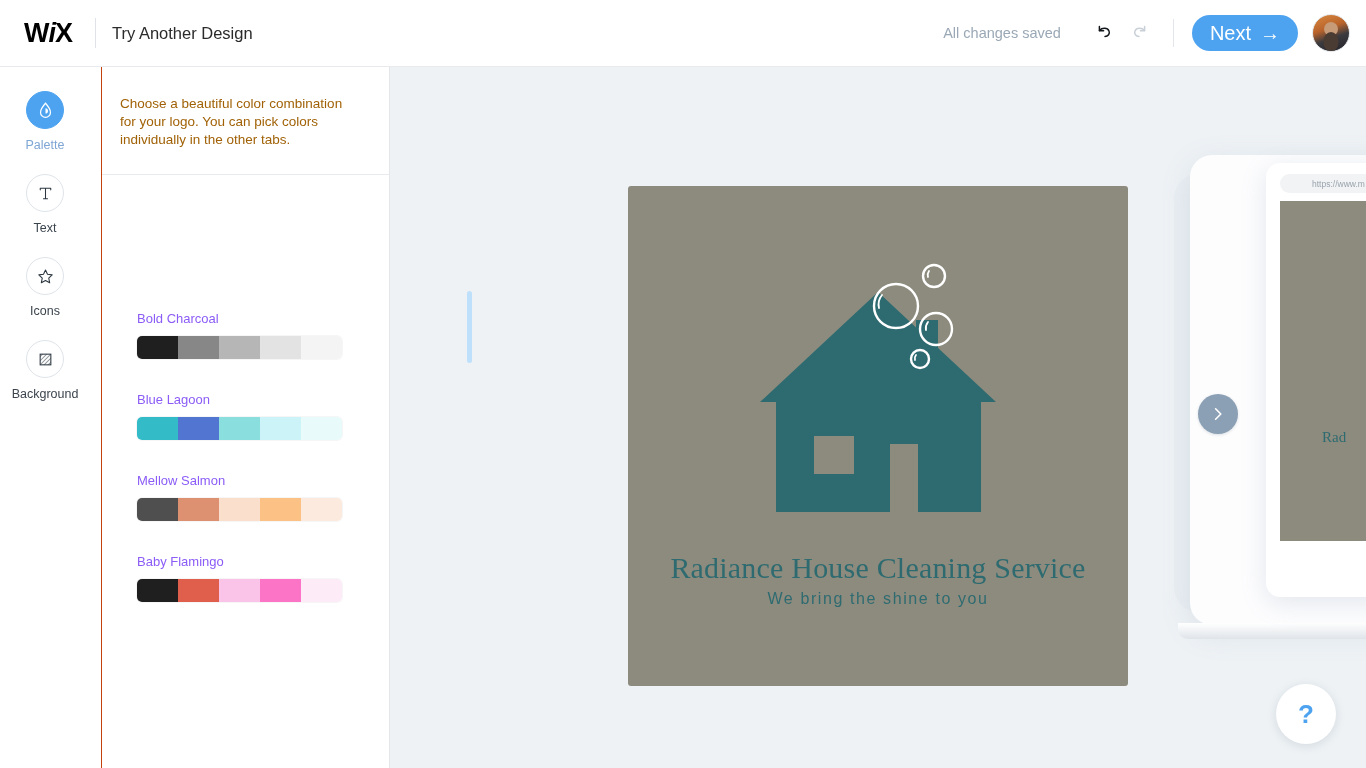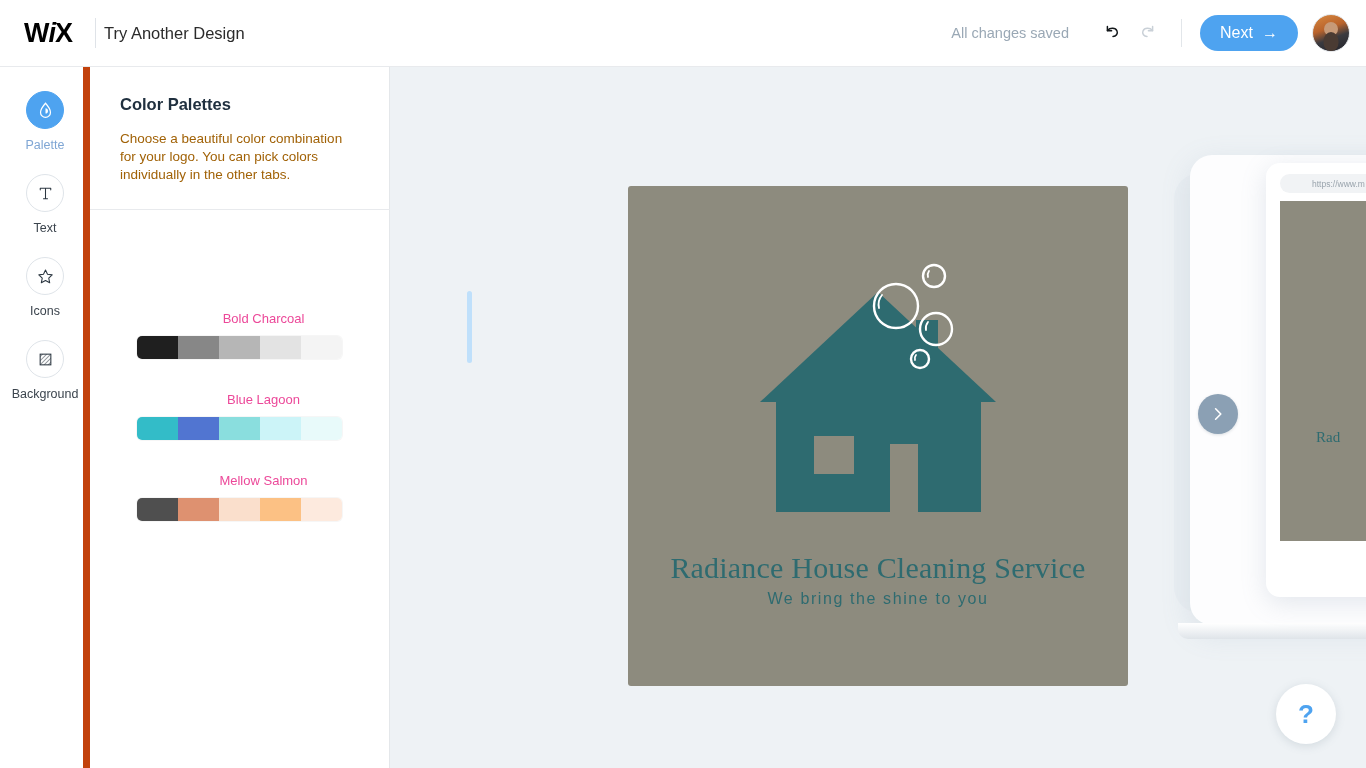--- a/index.html
+++ b/index.html
@@ -27,21 +27,21 @@
     letter-spacing: -1px; color: #000000;
     font-family: "Liberation Sans", sans-serif;
     display: flex; align-items: baseline;
   }
   .wix-logo .dotted { position: relative; font-style: italic; }
   .header-divider-v {
     width: 1px; height: 30px; background: #dfe3e8;
     margin-left: 23px;
   }
   .try-another {
-    margin-left: 8px;
+    margin-left: 16px;
     font-size: 16.5px; color: #2b2b2b; font-weight: 400;
   }
   .header-right {
     margin-left: auto; display: flex; align-items: center;
     padding-right: 16px;
   }
   .saved-text {
     font-size: 14.5px; color: #9aa8b5; margin-right: 28px;
   }
   .hicon {
@@ -50,21 +50,21 @@
     margin-right: 6px; cursor: pointer;
   }
   .hicon.disabled { cursor: default; }
   .hdiv2 {
     width: 1px; height: 28px; background: #e2e6ea;
     margin: 0 18px 0 12px;
   }
   .next-btn {
     height: 36px; min-width: 98px;
     background: #4EA3F0; border: none; border-radius: 18px;
-    color: #ffffff; font-size: 16px;
+    color: #ffffff; font-size: 20px;
     font-family: "Liberation Sans", sans-serif;
     display: flex; align-items: center; justify-content: center;
     gap: 9px; padding: 0 18px; cursor: pointer;
   }
   .avatar {
     width: 38px; height: 38px; border-radius: 50%;
     margin-left: 14px; overflow: hidden;
     border: 1px solid #e4e7ea;
     background: linear-gradient(160deg,#d9893f 0%,#b9632c 38%,#3a3a3f 62%,#23232a 100%);
     position: relative; flex: none;
@@ -78,23 +78,23 @@
   .avatar::before {
     content:""; position:absolute; left:50%; top:20%;
     transform:translateX(-50%);
     width:14px; height:14px; border-radius:50%;
     background:#c79a78;
   }
 
   
   .rail {
     position: absolute; top: 67px; left: 0;
-    width: 90px; height: 701px;
-    background: #ffffff;
-    border-right: 7px solid #c2410c;
+    width: 102px; height: 701px;
+    background: #ffffff;
+    border-right: 1px solid #c2410c;
     padding-top: 24px;
     z-index: 30;
   }
   .rail-item {
     width: 90px; height: 82px;
     display: flex; flex-direction: column;
     align-items: center; justify-content: flex-start;
     cursor: pointer; margin-bottom: 1px;
   }
   .rail-circle {
@@ -133,21 +133,21 @@
     width: 300px; margin-left: -30px;
   }
   .palette-scroll {
     position: absolute; top: 216px; left: 0;
     width: 300px; height: 552px;
     overflow: hidden;
   }
   .palette-list { padding: 28px 0 0 47px; }
   .palette-item { margin-bottom: 33px; cursor: pointer; }
   .palette-name {
-    font-size: 13px; color: #ec4899; margin-bottom: 10px; text-align: center;
+    font-size: 13px; color: #8b5cf6; margin-bottom: 10px;
   }
   .swatch-row {
     width: 205px; height: 23px; border-radius: 5px;
     overflow: hidden; display: flex;
     box-shadow: 0 0 0 1px rgba(0,0,0,0.035);
   }
   .swatch { flex: 1 1 20%; height: 100%; }
 
   
   .scroll-track {
@@ -230,21 +230,21 @@
   .mock-url {
     font-size: 8.5px; color: #9aa4ad; margin-left: 32px;
     white-space: nowrap;
   }
   .mock-screen {
     position: absolute; left: 14px; top: 38px;
     width: 286px; height: 340px;
     background: #8d8b7e;
   }
   .mock-logo-text {
-    position: absolute; left: 36px; top: 228px;
+    position: absolute; left: 42px; top: 228px;
     font-family: "Liberation Serif", serif;
     font-size: 15px; color: #2e6b70; white-space: nowrap;
   }
   .mock-base {
     position: absolute; left: -12px; top: 496px;
     width: 300px; height: 16px;
     background: linear-gradient(180deg,#ffffff 0%,#eceff2 60%,#dfe4e9 100%);
     border-radius: 0 0 10px 10px;
   }
   .mock-shadow {
@@ -350,21 +350,20 @@
           </defs>
           <rect x="5.4" y="5.4" width="11.2" height="11.2" fill="url(#hatch)" stroke="#2b3640" stroke-width="1.1"></rect>
         </svg>
       </div>
       <div class="rail-label">Background</div>
     </div>
   </div>
 
   <div class="panel">
     <div class="panel-head">
-      <div class="panel-title">Color Palettes</div>
       <div class="panel-desc">Choose a beautiful color combination for your logo. You can pick colors individually in the other tabs.</div>
       <div class="panel-sep"></div>
     </div>
 
     <div class="palette-scroll">
       <div class="palette-list" id="palette-list">
           <div class="palette-item">
             <div class="palette-name">Bold Charcoal</div>
             <div class="swatch-row">
               <div class="swatch" style="background: rgb(31, 31, 31);"></div>
@@ -387,20 +386,30 @@
           <div class="palette-item">
             <div class="palette-name">Mellow Salmon</div>
             <div class="swatch-row">
               <div class="swatch" style="background: rgb(79, 79, 79);"></div>
               <div class="swatch" style="background: rgb(222, 145, 112);"></div>
               <div class="swatch" style="background: rgb(250, 223, 204);"></div>
               <div class="swatch" style="background: rgb(252, 193, 132);"></div>
               <div class="swatch" style="background: rgb(253, 234, 222);"></div>
             </div>
           </div>
+          <div class="palette-item">
+            <div class="palette-name">Baby Flamingo</div>
+            <div class="swatch-row">
+              <div class="swatch" style="background: rgb(31, 31, 31);"></div>
+              <div class="swatch" style="background: rgb(224, 95, 76);"></div>
+              <div class="swatch" style="background: rgb(250, 196, 232);"></div>
+              <div class="swatch" style="background: rgb(251, 116, 198);"></div>
+              <div class="swatch" style="background: rgb(253, 235, 247);"></div>
+            </div>
+          </div>
         </div>
     </div>
 
     <div class="scroll-track">
       <div class="scroll-thumb" style="background: rgb(191, 224, 251);"></div>
     </div>
   </div>
 
   <div class="workspace">
 

